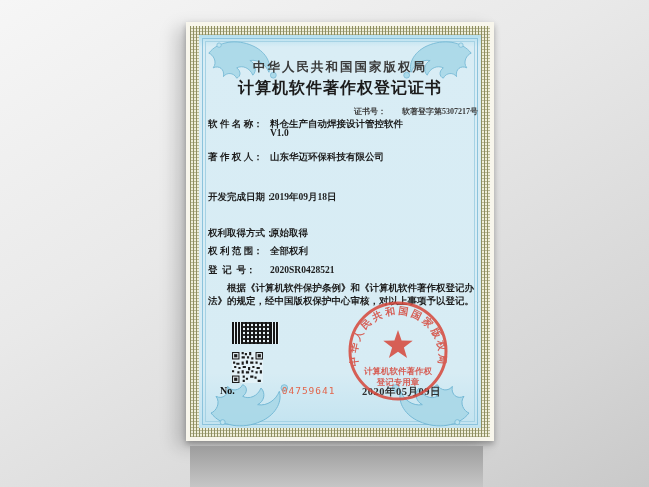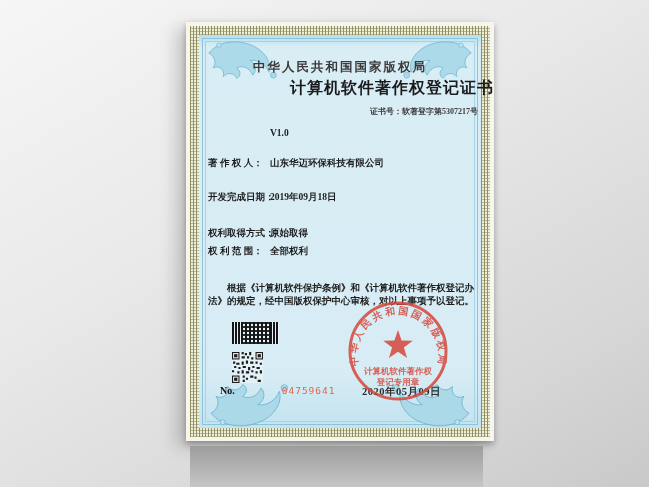--- a/index.html
+++ b/index.html
@@ -25,24 +25,24 @@
   }
   .frame1{position:absolute;left:16px;top:16px;right:16px;bottom:16px;border:1px solid #8cc3dc;}
   .frame2{position:absolute;left:19px;top:19px;right:19px;bottom:19px;border:1px solid #a5d2e4;}
   .fl{position:absolute;opacity:.9;}
   .fl-tl{left:20px;top:18px;width:76px;height:44px;}
   .fl-tr{right:20px;top:18px;width:76px;height:44px;transform:scaleX(-1);}
   .fl-bl{left:17px;bottom:13px;width:96px;height:50px;transform:scaleY(-1);}
   .fl-br{right:17px;bottom:13px;width:96px;height:50px;transform:scale(-1,-1);}
   .authority{position:absolute;top:37px;left:0;right:0;text-align:center;
     font-size:12.5px;font-weight:bold;letter-spacing:2px;color:#3a3a3a;}
-  .title{position:absolute;top:56px;left:0;right:0;text-align:right;
+  .title{position:absolute;top:56px;left:0;right:0;text-align:center;
     font-size:16px;font-weight:bold;letter-spacing:1px;color:#1b1b1b;}
   .certno{position:absolute;top:84px;right:16px;font-size:8px;color:#3c3c3c;font-weight:bold;}
-  .certno .sp{margin-right:0;}
+  .certno .sp{margin-right:16px;}
   .row{position:absolute;left:22px;font-size:9.5px;font-weight:bold;color:#1c1c1c;white-space:nowrap;}
   .row .lbl{display:inline-block;width:62px;white-space:pre;}
   .row.cont{left:84px;}
   .statement{position:absolute;left:22px;right:20px;top:260px;
     font-size:9.5px;font-weight:bold;color:#1c1c1c;line-height:13px;
     text-indent:2em;text-align:justify;}
   .barcode{position:absolute;left:46px;top:300px;width:47px;height:22px;display:flex;}
   .bc-side{width:9px;background:repeating-linear-gradient(90deg,#161616 0 1.6px,#e9f3f7 1.6px 3.2px);}
   .bc-mid{flex:1;background:
     repeating-linear-gradient(0deg,rgba(22,22,22,.9) 0 2px,transparent 2px 4px),
@@ -91,34 +91,40 @@
       <use href="#flourish-def"></use>
     </svg>
 
   <div class="authority">中华人民共和国国家版权局</div>
   <div class="title">计算机软件著作权登记证书</div>
 
   <div class="certno">
     <span class="sp">证书号：</span><span>软著登字第5307217号</span>
   </div>
 
+  <div class="row" style="top:96px">
+    <span class="lbl">软 件 名 称：</span><span>料仓生产自动焊接设计管控软件</span>
+  </div>
   <div class="row cont" style="top:106px">
     <span>V1.0</span>
   </div>
-  <div class="row" style="top:135px">
+  <div class="row" style="top:129px">
     <span class="lbl">著 作 权 人：</span><span>山东华迈环保科技有限公司</span>
   </div>
   <div class="row" style="top:169px">
     <span class="lbl">开发完成日期：</span><span>2019年09月18日</span>
   </div>
   <div class="row" style="top:205px">
     <span class="lbl">权利取得方式：</span><span>原始取得</span>
   </div>
   <div class="row" style="top:223px">
     <span class="lbl">权 利 范 围：</span><span>全部权利</span>
+  </div>
+  <div class="row" style="top:242px">
+    <span class="lbl">登  记  号：</span><span>2020SR0428521</span>
   </div>
 
   <div class="statement">根据《计算机软件保护条例》和《计算机软件著作权登记办法》的规定，经中国版权保护中心审核，对以上事项予以登记。</div>
 
   <div class="barcode">
     <div class="bc-side"></div>
     <div class="bc-mid"></div>
     <div class="bc-side"></div>
   </div>
 

